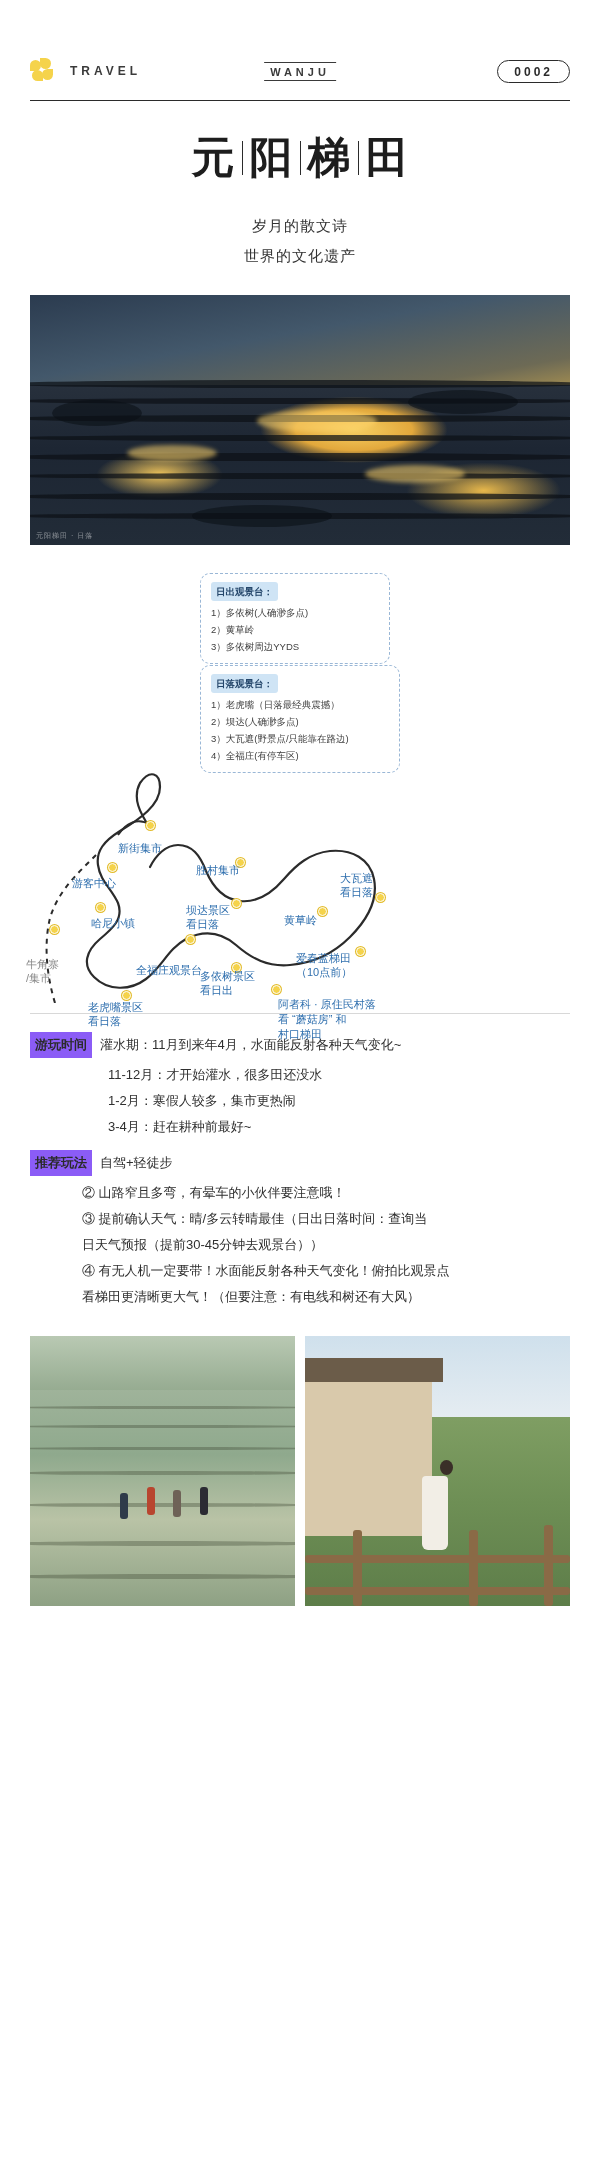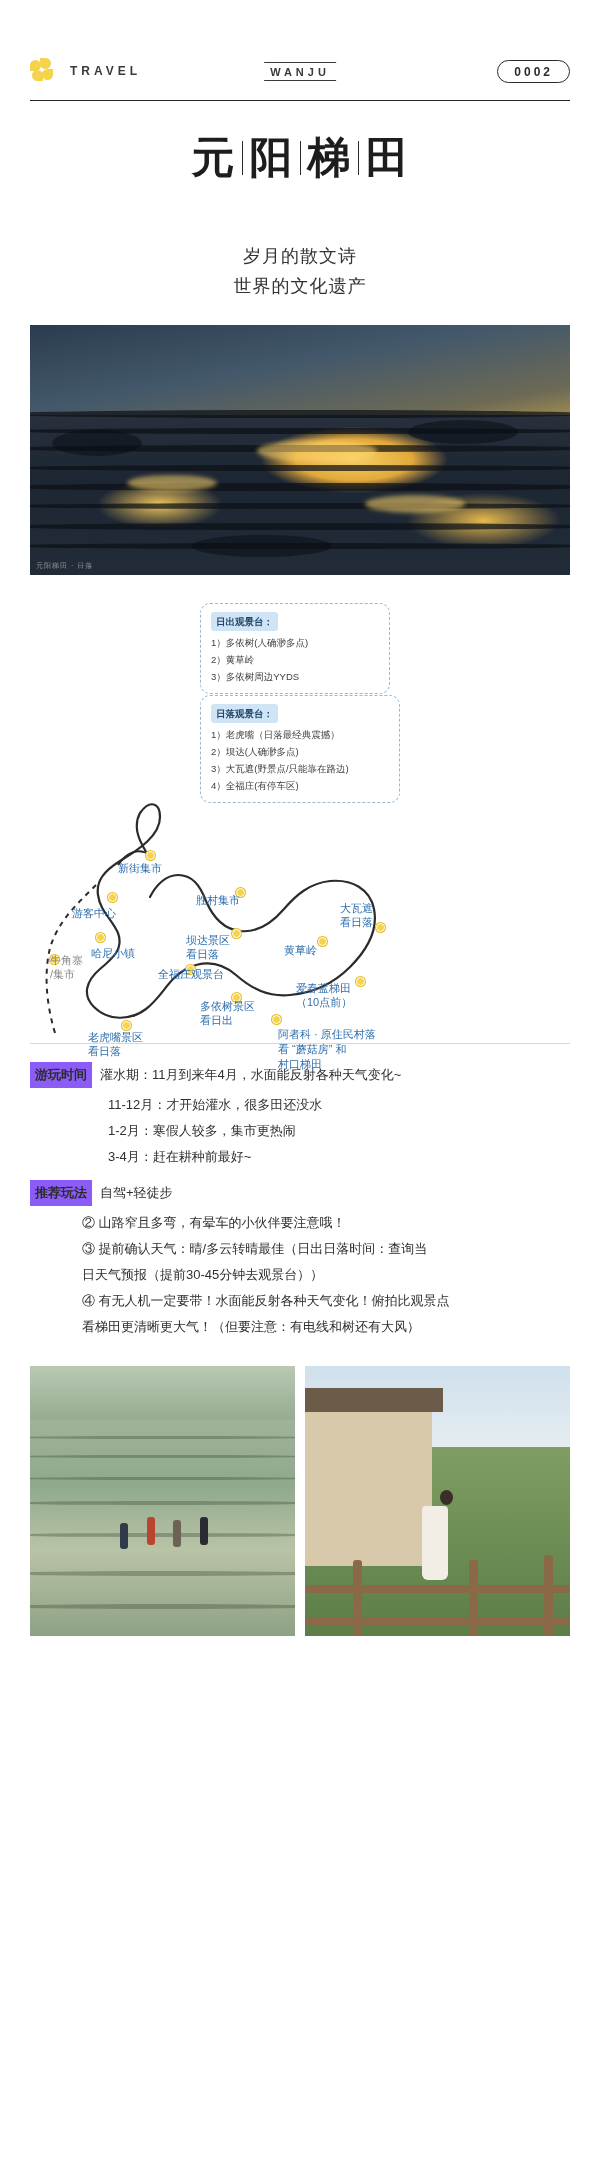--- a/index.html
+++ b/index.html
@@ -90,23 +90,23 @@
     font-family: "Liberation Serif", serif;
   }
   .title .ch { padding: 0 7px; }
   .title .bar {
     width: 1px;
     height: 34px;
     background: #2b2b2b;
   }
 
   .subtitle {
-    margin-top: 54px;
+    margin-top: 24px;
     text-align: center;
-    font-size: 18px;
+    font-size: 15px;
     line-height: 30px;
     color: #333;
     letter-spacing: 1px;
   }
 
   
   .hero {
     margin: 24px 30px 0 30px;
     height: 250px;
     position: relative;
@@ -377,37 +377,37 @@
   <div class="node" style="left:232px; top:326px;"></div>
   <div class="node" style="left:318px; top:334px;"></div>
   <div class="node" style="left:376px; top:320px;"></div>
   <div class="node" style="left:356px; top:374px;"></div>
   <div class="node" style="left:186px; top:362px;"></div>
   <div class="node" style="left:232px; top:390px;"></div>
   <div class="node" style="left:122px; top:418px;"></div>
   <div class="node" style="left:50px;  top:352px;"></div>
   <div class="node" style="left:272px; top:412px;"></div>
 
-  <div class="map-label blue" style="left:118px; top:258px;">新街集市</div>
+  <div class="map-label blue" style="left:118px; top:268px;">新街集市</div>
   <div class="map-label blue" style="left:72px;  top:303px;">游客中心</div>
   <div class="map-label blue" style="left:58px;  top:343px;padding-left:33px;">哈尼小镇</div>
   <div class="map-label blue" style="left:196px; top:290px;">胜村集市</div>
   <div class="map-label blue" style="left:186px; top:330px; white-space:pre-line;">坝达景区
 看日落</div>
   <div class="map-label blue" style="left:284px; top:340px;">黄草岭</div>
   <div class="map-label blue" style="left:340px; top:298px; white-space:pre-line;">大瓦遮
 看日落</div>
   <div class="map-label blue" style="left:296px; top:378px; white-space:pre-line;">爱春蓝梯田
 （10点前）</div>
-  <div class="map-label blue" style="left:136px; top:364px;margin-left:22px;">全福庄观景台</div>
+  <div class="map-label blue" style="left:136px; top:390px;">全福庄观景台</div>
   <div class="map-label blue" style="left:200px; top:396px; white-space:pre-line;">多依树景区
 看日出</div>
   <div class="map-label blue" style="left:88px;  top:428px; white-space:pre-line;font-family:Liberation Mono, monospace;">老虎嘴景区
 看日落</div>
-  <div class="map-label gray" style="left:26px;  top:350px; white-space:pre-line;margin-left:24px;">牛角寨
+  <div class="map-label gray" style="left:26px;  top:384px; white-space:pre-line;">牛角寨
 /集市</div>
   <div class="map-label blue" style="left:278px; top:424px; white-space:pre-line; line-height:15px;">阿者科 · 原住民村落
 看 “蘑菇房” 和
 村口梯田</div>
 </div>
 
 <div class="divider"></div>
 
 <div class="info-list">
 

